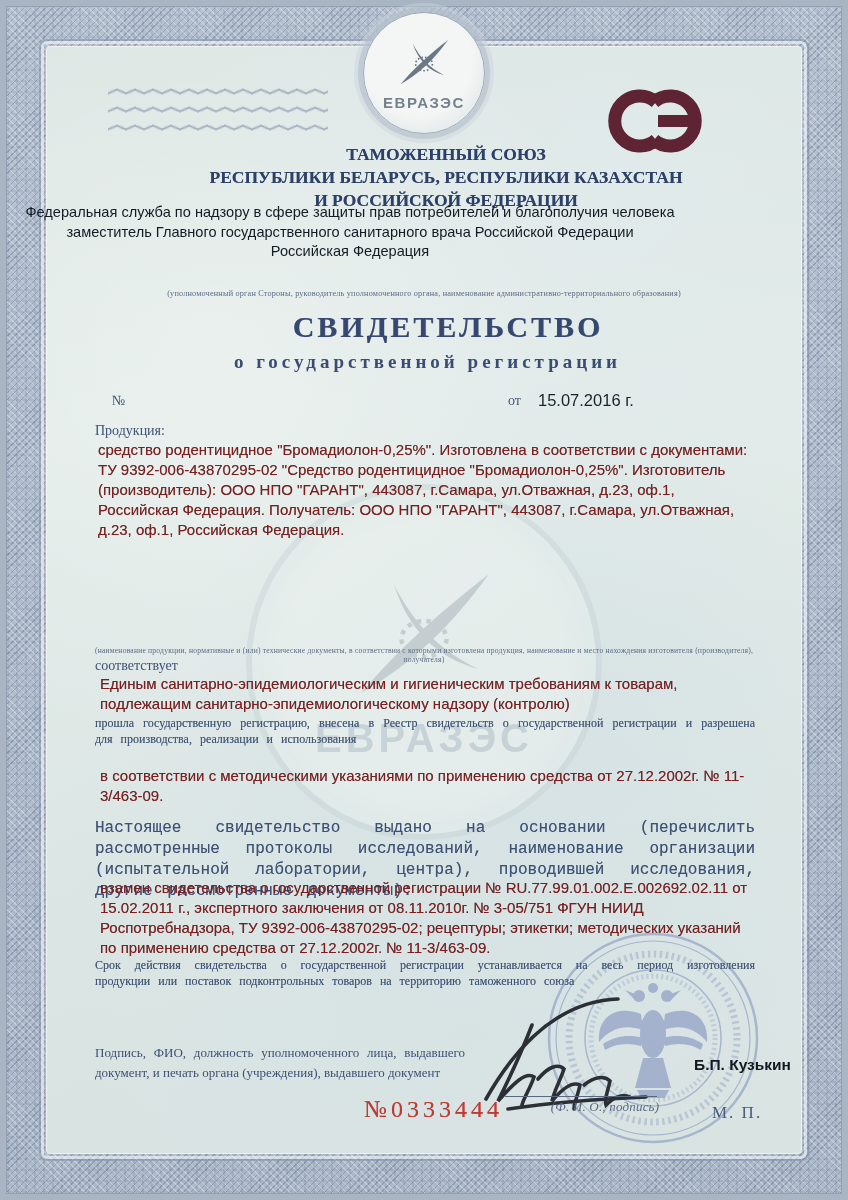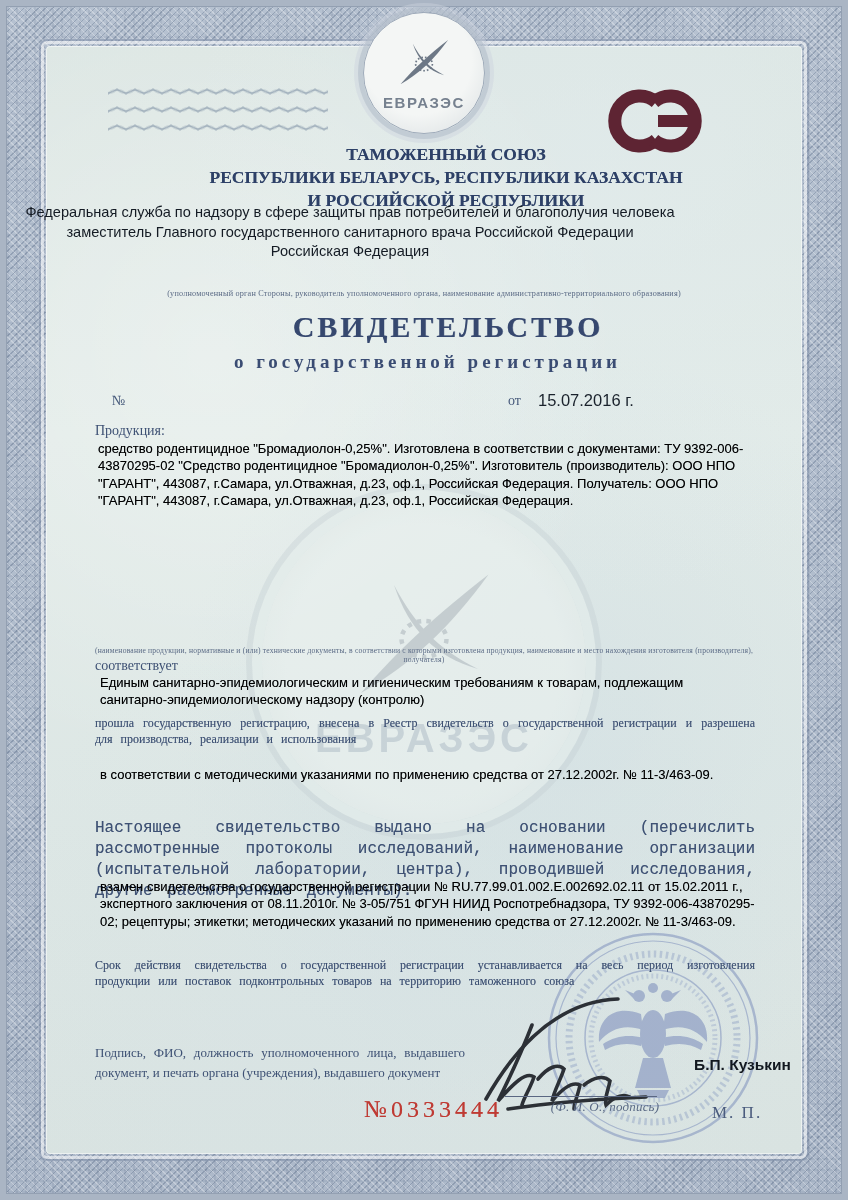--- a/index.html
+++ b/index.html
@@ -100,22 +100,22 @@
 
   
   .num-symbol { left:112px; top:393px; color:#45587a; font-size:14px; }
   .num-value  { left:138px; top:391px; font-family:"Liberation Sans", sans-serif; color:#1a222c; font-size:16.5px; }
   .num-from   { left:508px; top:393px; color:#45587a; font-size:14px; }
   .num-date   { left:538px; top:391px; font-family:"Liberation Sans", sans-serif; color:#1a222c; font-size:16.5px; }
 
   
   .blue-serif { color:#3e5174; font-size:14px; }
   .sans-body  {
-    font-family:"Liberation Sans", sans-serif; color:#000000;
-    font-size:13px; line-height:1.33; text-shadow:0 0 .35px rgba(24,31,40,.55);
+    font-family:"Liberation Sans", sans-serif; color:#7f1d1d;
+    font-size:15px; line-height:1.33; text-shadow:0 0 .35px rgba(24,31,40,.55);
   }
   .blue-para  {
     color:#3e5174; font-size:12px; line-height:1.32;
     text-align:justify; word-spacing:5px; text-shadow:0 0 .4px rgba(62,81,116,.5);
   }
 
   .product-label { left:95px; top:423px;text-align:right; }
   .product-text  { left:98px; top:440px; width:658px; }
 
   
@@ -190,21 +190,21 @@
 
   <svg class="abs ce-mark" viewBox="0 0 116 70">
     <path d="M60 16 A25 25 0 1 0 60 54" fill="none" stroke="#5e2433" stroke-width="13"></path>
     <path d="M58 16 A25 25 0 1 1 58 54" fill="none" stroke="#5e2433" stroke-width="13"></path>
     <path d="M62 35 H96" stroke="#5e2433" stroke-width="12"></path>
   </svg>
 
   <div class="abs h-union z-text">
     <div>ТАМОЖЕННЫЙ СОЮЗ</div>
     <div>РЕСПУБЛИКИ БЕЛАРУСЬ, РЕСПУБЛИКИ КАЗАХСТАН</div>
-    <div>И РОССИЙСКОЙ РЕСПУБЛИКИ</div>
+    <div>И РОССИЙСКОЙ ФЕДЕРАЦИИ</div>
   </div>
 
   <div class="abs h-authority z-text">
     <div>Федеральная служба по надзору в сфере защиты прав потребителей и благополучия человека</div>
     <div>заместитель Главного государственного санитарного врача Российской Федерации</div>
     <div>Российская Федерация</div>
   </div>
 
   <div class="abs caption-line caption-1 z-text">(уполномоченный орган Стороны, руководитель уполномоченного органа, наименование административно-территориального образования)</div>
 

